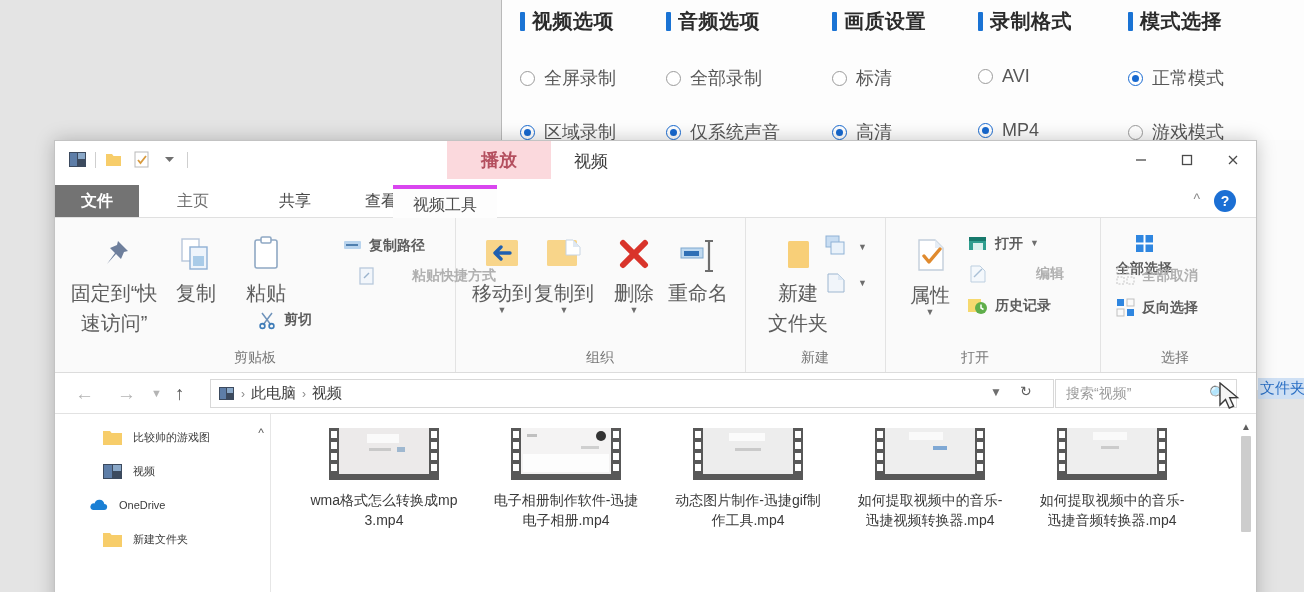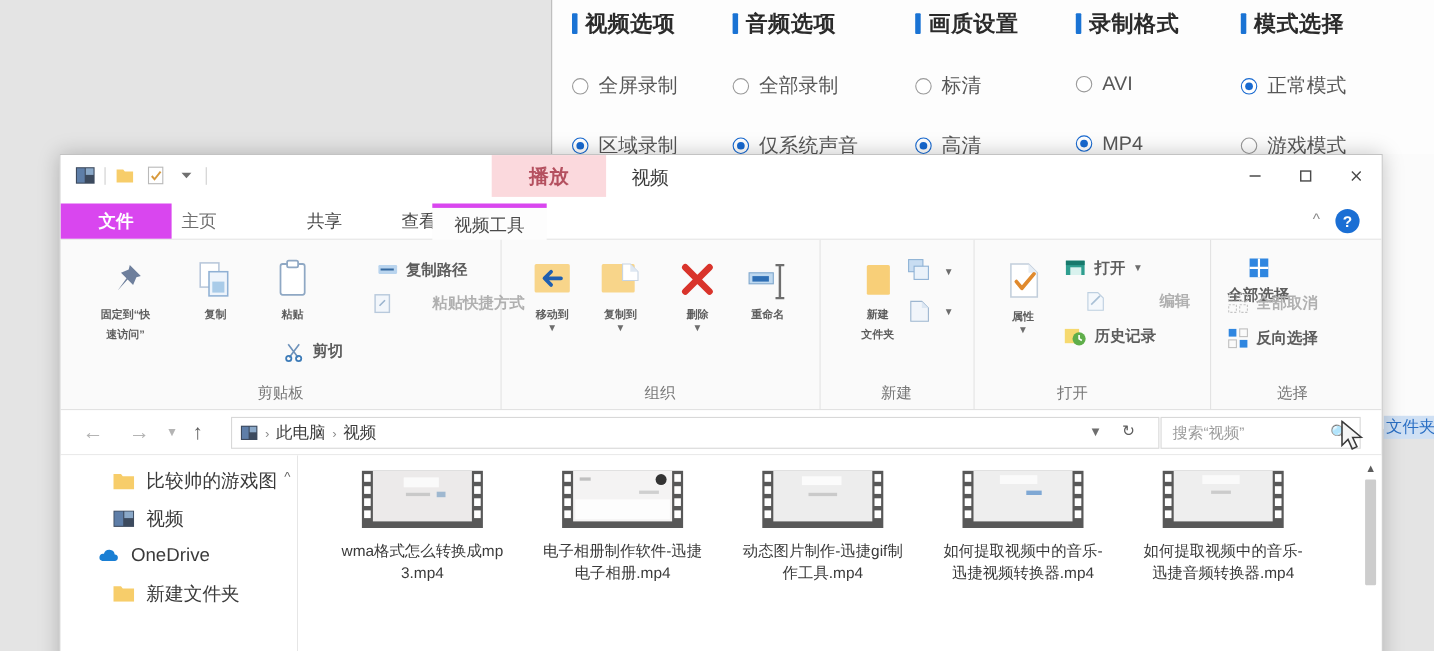--- a/index.html
+++ b/index.html
@@ -50,36 +50,36 @@
     font-size:18px;color:#b4505f;font-weight:bold;filter:blur(.5px);
   }
   #win-title{position:absolute;left:519px;top:9px;font-size:17px;color:#3c3c3c;filter:blur(.45px);}
   #wincontrols{position:absolute;right:0;top:0;display:flex;}
   .wc{width:46px;height:38px;display:flex;align-items:center;justify-content:center;color:#4a4a4a;}
   .wc svg{display:block;}
   
   #tabstrip{position:relative;height:32px;background:#fff;border-bottom:1px solid #e0e0e0;}
   .tab{position:absolute;top:0;height:32px;display:flex;align-items:center;justify-content:center;
        font-size:16px;color:#4a4a4a;white-space:nowrap;filter:blur(.45px);}
-  #tab-file{left:0;width:101px;background:#d946ef;color:#fff;font-weight:bold;}
-  #tab-home{left:86px;width:80px;color:#6e6e6e;}
+  #tab-file{left:0;width:84px;background:#737373;color:#fff;font-weight:bold;}
+  #tab-home{left:98px;width:80px;color:#6e6e6e;}
   #tab-share{left:200px;width:80px;}
   #tab-view{left:290px;width:72px;}
   #tab-vidtools{left:338px;width:104px;border-top:4px solid #d946ef;background:#fdfdfd;}
   #ribbon-collapse{position:absolute;right:56px;top:6px;color:#8a8a8a;font-size:14px;}
   #help-btn{position:absolute;right:20px;top:5px;width:22px;height:22px;border-radius:50%;
             background:#1b6fd4;color:#fff;font-size:14px;font-weight:bold;
             display:flex;align-items:center;justify-content:center;}
 
   
   #ribbon{position:relative;height:154px;background:#fafafa;border-bottom:1px solid #dcdcdc;}
   .rgroup{position:absolute;top:0;height:154px;border-right:1px solid #e3e3e3;}
   .rgroup-label{position:absolute;bottom:5px;left:0;right:0;text-align:center;font-size:14px;color:#777;filter:blur(.4px);}
   .big-btn{position:absolute;display:flex;flex-direction:column;align-items:center;width:74px;}
-  .big-btn .lbl{font-size:10px;color:#5d5d5d;text-align:center;line-height:1.25;margin-top:5px;filter:blur(.45px);white-space:nowrap;font-weight:bold;}
+  .big-btn .lbl{font-size:20px;color:#5d5d5d;text-align:center;line-height:1.25;margin-top:5px;filter:blur(.45px);white-space:nowrap;}
   .small-btn{position:absolute;display:flex;align-items:center;gap:7px;font-weight:bold;}
   .small-btn .lbl{font-size:14px;color:#5d5d5d;white-space:nowrap;filter:blur(.45px);}
   .small-btn.dim .lbl{color:#b0b0b0;}
   .caret{font-size:9px;color:#6d6d6d;line-height:1;}
 
   
   #addrbar{position:relative;height:40px;background:#fff;border-bottom:1px solid #e2e2e2;}
   .nav-ico{position:absolute;top:10px;color:#b4b4b4;font-size:19px;}
   #nav-back{left:20px;}
   #nav-fwd{left:62px;}
@@ -93,21 +93,21 @@
   #addr-refresh{position:absolute;left:965px;top:10px;color:#5e5e5e;font-size:14px;}
   #search-field{position:absolute;left:1000px;top:6px;width:180px;height:27px;border:1px solid #d8d8d8;background:#fff;
                 display:flex;align-items:center;}
   #search-ph{font-size:14px;color:#9b9b9b;margin-left:10px;filter:blur(.5px);}
   #search-ico{position:absolute;right:9px;top:5px;color:#6b6b6b;font-size:14px;}
 
   
   #content{position:relative;height:200px;display:flex;background:#fff;}
   #navpane{width:215px;flex:none;background:#fff;border-right:1px solid #e6e6e6;position:relative;padding-top:6px;}
   .nav-item{display:flex;align-items:center;gap:11px;height:34px;padding-left:48px;}
-  .nav-item .lbl{font-size:17px;color:#3a3a3a;white-space:nowrap;overflow:hidden;filter:blur(.45px);}
+  .nav-item .lbl{font-size:11px;color:#3a3a3a;white-space:nowrap;overflow:hidden;filter:blur(.45px);}
   .nav-item.indent2{padding-left:34px;}
   #navpane-chevron{position:absolute;right:6px;top:12px;color:#5d5d5d;font-size:12px;}
   .folder-ico{width:19px;height:15px;flex:none;}
 
   #filepane{flex:1;position:relative;background:#fff;overflow:hidden;padding-left:22px;padding-top:8px;}
   #filegrid{display:flex;flex-wrap:wrap;gap:0px;}
   .fitem{width:182px;display:flex;flex-direction:column;align-items:center;padding-top:4px;}
   .thumb{width:126px;height:57px;position:relative;}
   .fname{font-size:14px;color:#3a3a3a;text-align:center;line-height:1.45;margin-top:7px;width:150px;
          filter:blur(.45px);word-break:break-all;}
@@ -293,21 +293,21 @@
       </div>
 
       <div class="small-btn" style="left:288px;top:18px;">
         <svg width="19" height="19" viewBox="0 0 19 19">
           <rect x="1" y="5" width="17" height="8" rx="1" fill="#b9d4ee"></rect>
           <path d="M3 9h12" stroke="#35699f" stroke-width="1.6"></path>
         </svg>
         <span class="lbl">复制路径</span>
       </div>
 
-      <div class="small-btn dim" style="left:283px;top:48px;gap:36px;">
+      <div class="small-btn dim" style="left:302px;top:48px;gap:36px;">
         <svg width="19" height="19" viewBox="0 0 19 19">
           <rect x="3" y="2" width="13" height="16" fill="#f2f6fb" stroke="#b8c9dc" stroke-width="1.3"></rect>
           <path d="M7 12l5-5" stroke="#9ab3ce" stroke-width="1.4"></path>
         </svg>
         <span class="lbl">粘贴快捷方式</span>
       </div>
 
       <div class="small-btn" style="left:202px;top:92px;">
         <svg width="20" height="20" viewBox="0 0 20 20">
           <path d="M5 3l9 12M15 3L6 15" stroke="#6f93bb" stroke-width="1.5" fill="none"></path>
@@ -402,21 +402,21 @@
       <div class="small-btn" style="left:82px;top:16px;">
         <svg width="21" height="19" viewBox="0 0 21 19">
           <rect x="2" y="3" width="17" height="13" fill="#2f9e8f"></rect>
           <rect x="2" y="3" width="17" height="4" fill="#17796c"></rect>
           <rect x="6" y="9" width="10" height="7" fill="#d9f2ee"></rect>
         </svg>
         <span class="lbl">打开</span>
         <span class="caret">▼</span>
       </div>
 
-      <div class="small-btn dim" style="left:100px;top:46px;gap:48px;">
+      <div class="small-btn dim" style="left:82px;top:46px;gap:48px;">
         <svg width="21" height="19" viewBox="0 0 21 19">
           <path d="M4 2h9l5 5v11H4z" fill="#f4f8fc" stroke="#bdcfe0"></path>
           <path d="M7 13l8-8" stroke="#a9c0d6" stroke-width="1.5"></path>
         </svg>
         <span class="lbl">编辑</span>
       </div>
 
       <div class="small-btn" style="left:82px;top:78px;">
         <svg width="21" height="19" viewBox="0 0 21 19">
           <rect x="1" y="3" width="13" height="13" fill="#f6d96f"></rect>

